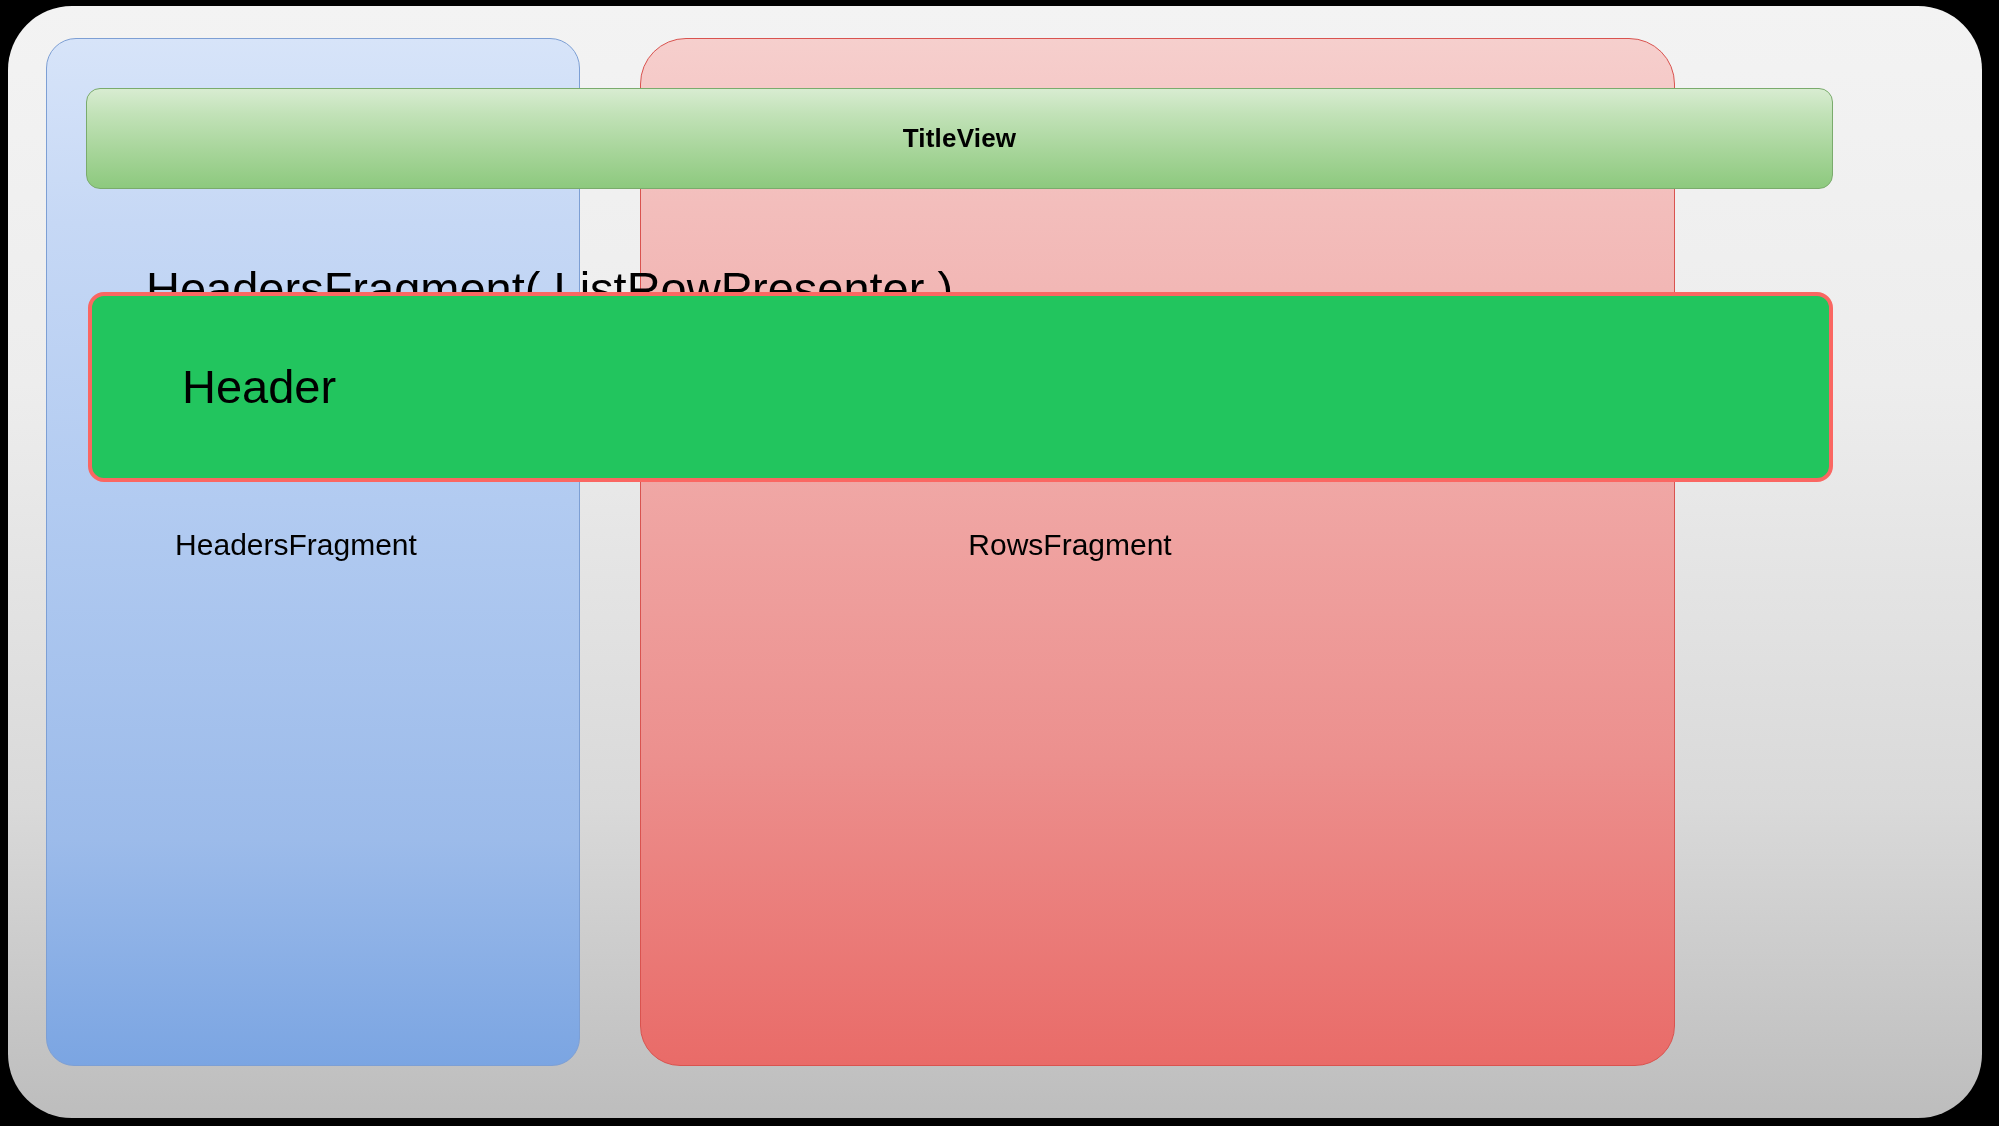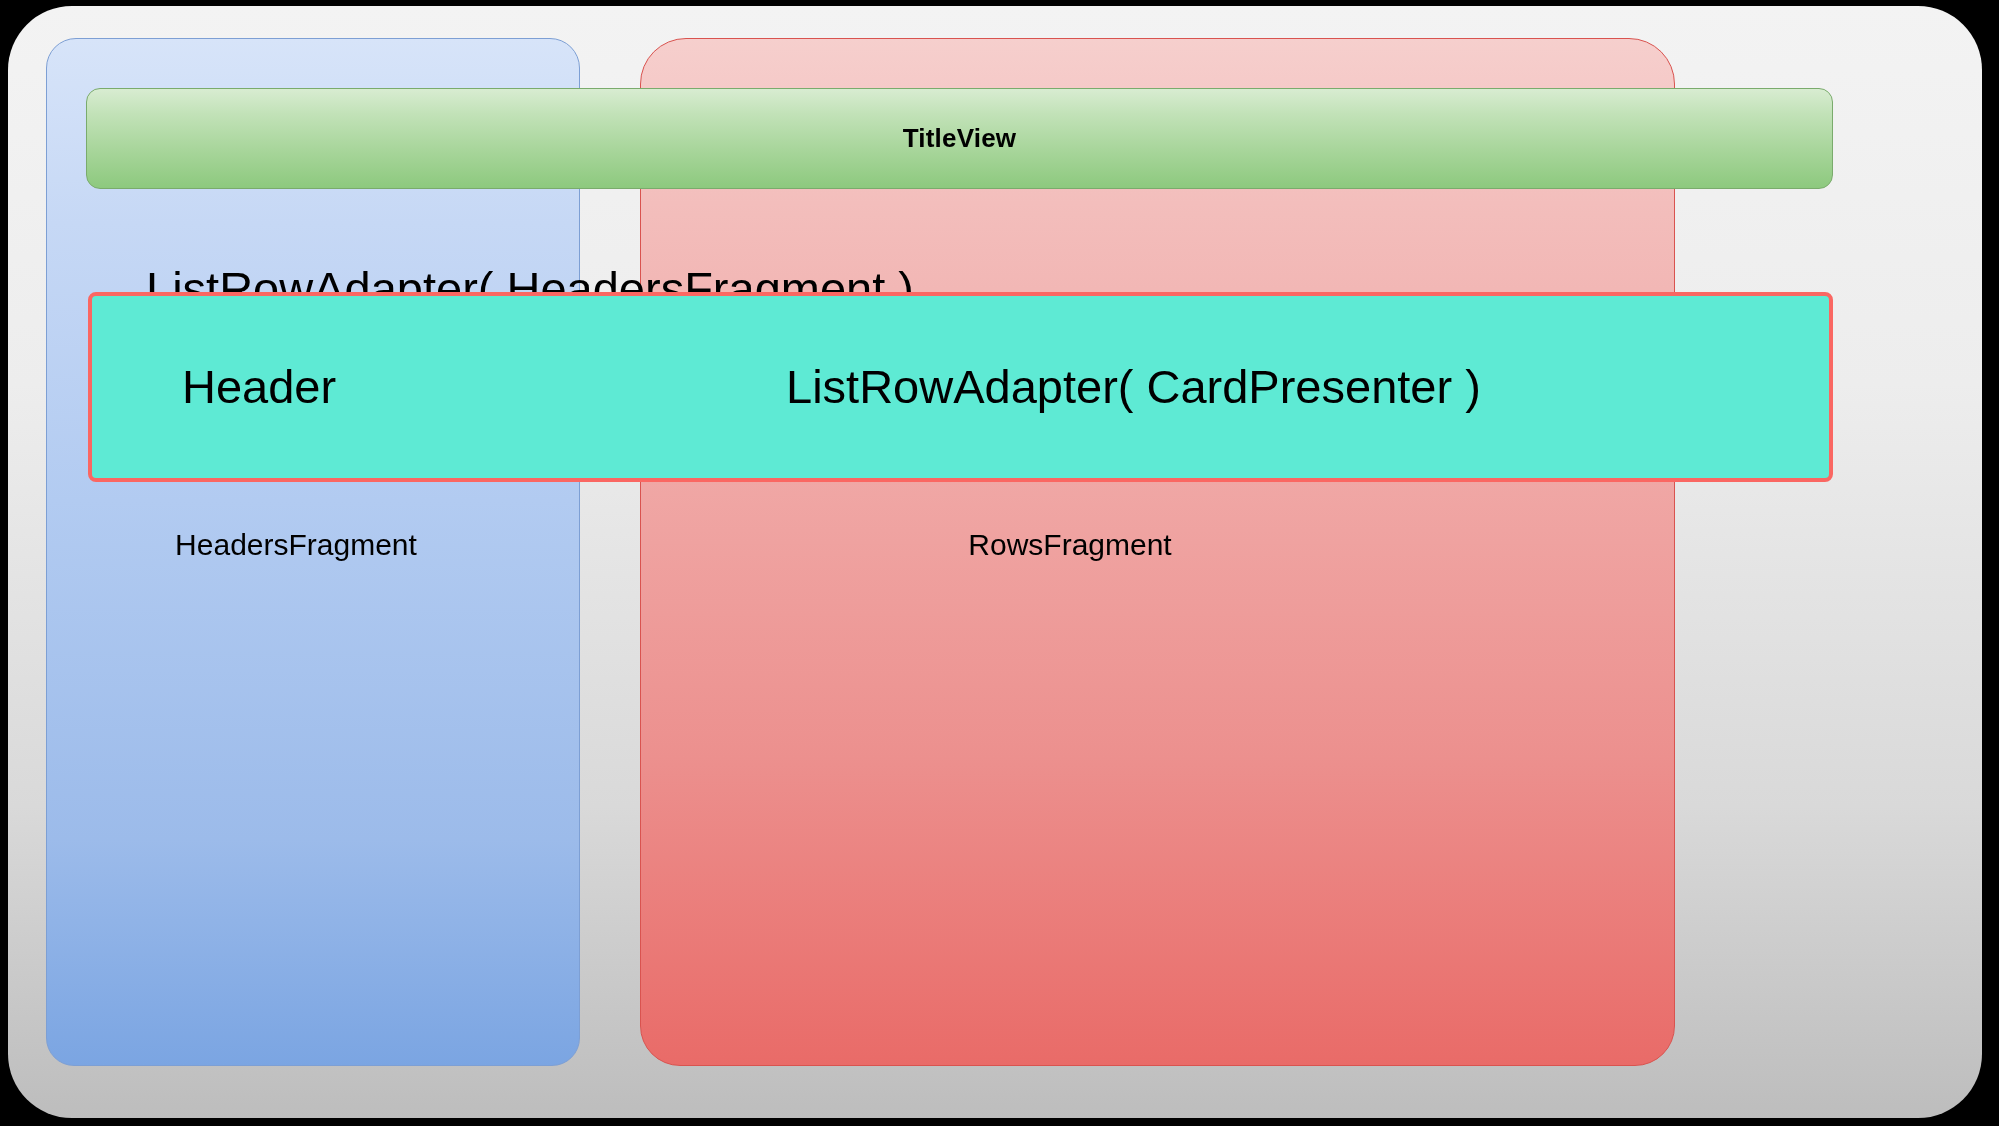--- a/index.html
+++ b/index.html
@@ -88,22 +88,22 @@
     line-height: 1.05;
   }
 
   
   .row-box {
     position: absolute;
     left: 88px;
     top: 292px;
     width: 1745px;
     height: 190px;
-    border-radius: 8px;
-    background: #5eead4;
+    border-radius: 16px;
+    background: #22c55e;
     border: 4px solid #fa6762;
   }
 
   .row-box-inner {
     position: relative;
     width: 100%;
     height: 100%;
   }
 
   .header-label {
@@ -151,26 +151,25 @@
   <div class="shell"></div>
 
   <div class="headers-fragment"></div>
 
   <div class="rows-fragment"></div>
 
   <div class="title-view">
     <span class="title-view-label">TitleView</span>
   </div>
 
-  <div class="listrow-presenter-label">ListRowAdapter( HeadersFragment )</div>
+  <div class="listrow-presenter-label">HeadersFragment( ListRowPresenter )</div>
 
   <div class="row-box">
     <div class="row-box-inner">
       <span class="header-label">Header</span>
-      <span class="card-presenter-label">ListRowAdapter( CardPresenter )</span>
     </div>
   </div>
 
   <div class="fragment-caption headers-caption">HeadersFragment</div>
 
   <div class="fragment-caption rows-caption">RowsFragment</div>
 
 </div>
 
 </body></html>

